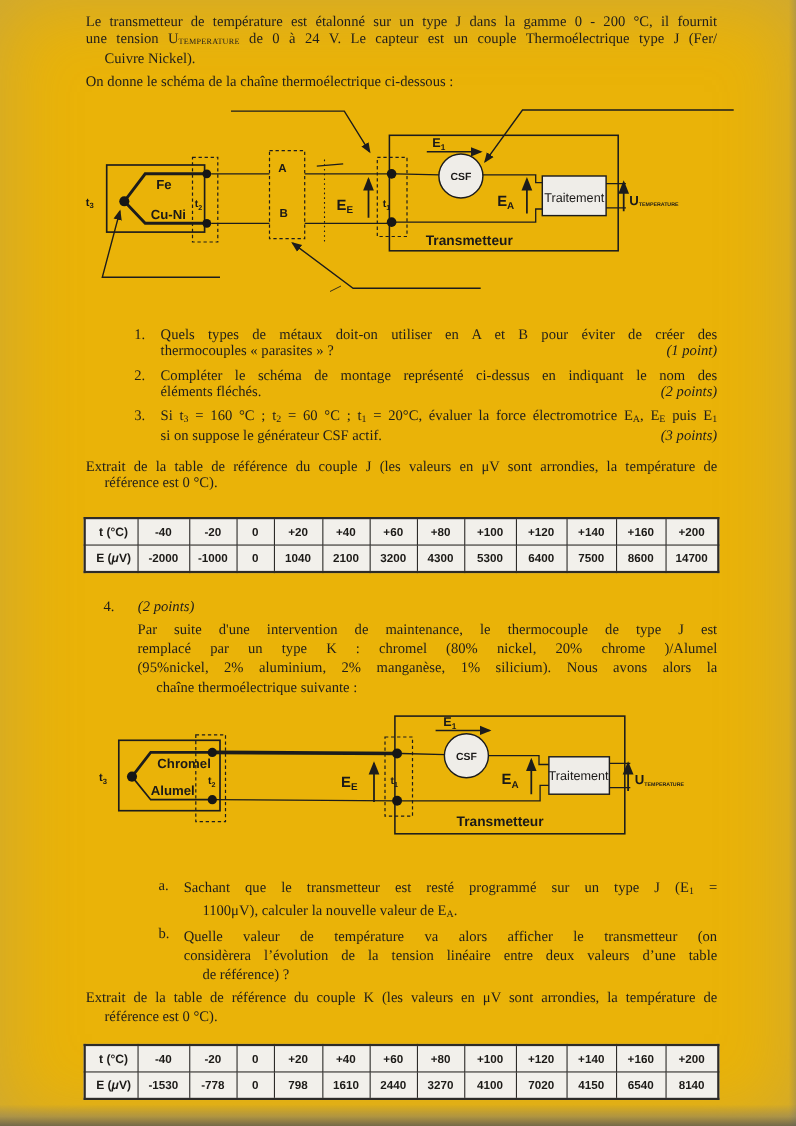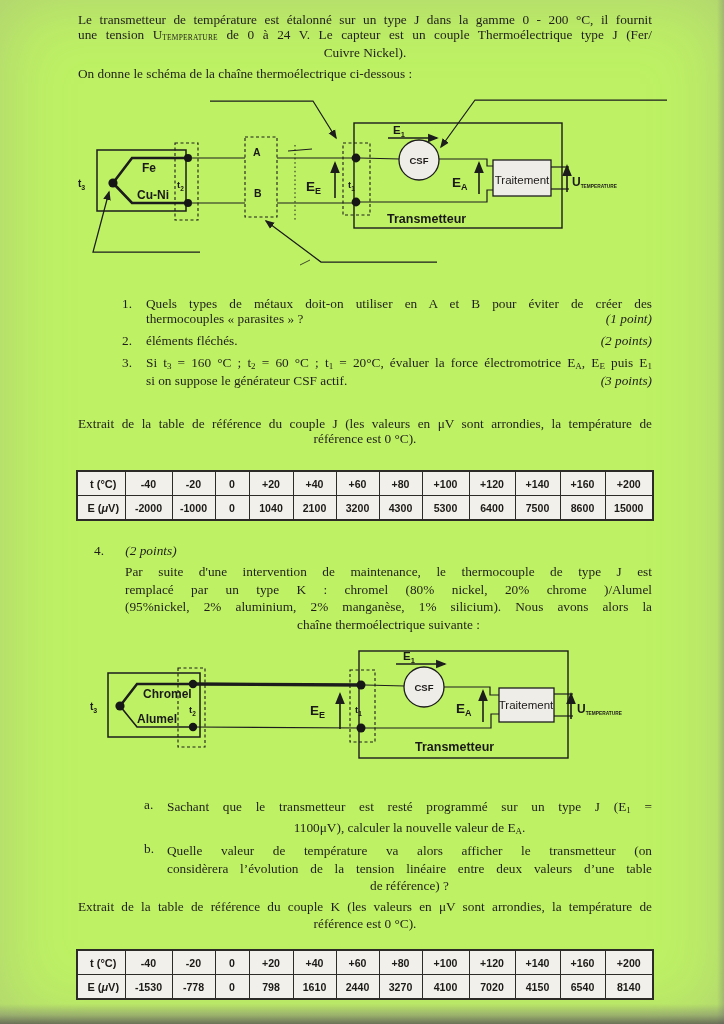--- a/index.html
+++ b/index.html
@@ -1,22 +1,22 @@
 <!DOCTYPE html>
 <html><head>
 <meta charset="utf-8">
 <style>
   html,body{margin:0;padding:0;background:#b7b5b0;}
   .page{position:relative;width:724px;height:1024px;margin:0 auto;overflow:hidden;
-        background:#bef264;box-shadow:inset 0 0 70px rgba(150,148,140,.38);
+        background:#eab308;box-shadow:inset 0 0 70px rgba(150,148,140,.38);
         font-family:"Liberation Serif", serif;color:#201e1b;}
   .abs{position:absolute;}
   .txt{font-size:13.3px;line-height:14.9px;}
   .jl{text-align:justify;text-align-last:justify;}
-  .nl{text-align:center;}
+  .nl{text-align:left;margin-left:17px;}
   .it{font-style:italic;}
   .sub{font-size:0.68em;vertical-align:-0.22em;}
   .subtiny{font-size:0.56em;vertical-align:-0.15em;letter-spacing:.2px;}
   .qitem{display:grid;grid-template-columns:24px 1fr;margin-bottom:7px;}
   .qnum{grid-row:1 / span 2;}
   .qlast{display:flex;justify-content:space-between;}
   .p17 .ln{line-height:17.5px;}
   .abitem{display:grid;grid-template-columns:23px 1fr;}
   .abitem .ln{line-height:17.2px;}
   table.ref{border-collapse:collapse;table-layout:fixed;width:576px;
@@ -113,20 +113,21 @@
     <div class="qitem">
       <span class="qnum">1.</span>
       <div class="jl"><span>Quels types de métaux doit-on utiliser en A et B pour éviter de créer des</span></div>
       <div class="qlast" style="grid-column:2;gap:25px;">
         <span><span>thermocouples « parasites » ?</span></span>
         <span class="it">(1 point)</span>
       </div>
     </div>
     <div class="qitem">
       <span class="qnum">2.</span>
+      <div class="jl"><span>Compléter le schéma de montage représenté ci-dessus en indiquant le nom des</span></div>
       <div class="qlast" style="grid-column:2;">
         <span><span>éléments fléchés.</span></span>
         <span class="it">(2 points)</span>
       </div>
     </div>
     <div class="qitem">
       <span class="qnum">3.</span>
       <div class="jl"><span>Si t</span><span class="sub">3</span><span> = 160 °C ; t</span><span class="sub">2</span><span> = 60 °C ; t</span><span class="sub">1</span><span> = 20°C, évaluer la force électromotrice E</span><span class="sub">A</span><span>, E</span><span class="sub">E</span><span> puis E</span><span class="sub">1</span></div>
       <div class="qlast" style="grid-column:2;">
         <span><span>si on suppose le générateur CSF actif.</span></span>
@@ -178,21 +179,21 @@
           <td>-1000</td>
           <td>0</td>
           <td>1040</td>
           <td>2100</td>
           <td>3200</td>
           <td>4300</td>
           <td>5300</td>
           <td>6400</td>
           <td>7500</td>
           <td>8600</td>
-          <td>15000</td>
+          <td>14700</td>
         </tr>
   </tbody>
     </table>
 
   <div class="abs txt" style="left:94px;top:544px;">
     <span>4.</span>
     <span class="it" style="margin-left:18px;">(2 points)</span>
   </div>
   <div class="abs txt p17" style="left:125px;top:563px;width:527px;">
     <div class="ln jl">Par suite d'une intervention de maintenance, le thermocouple de type J est</div>

